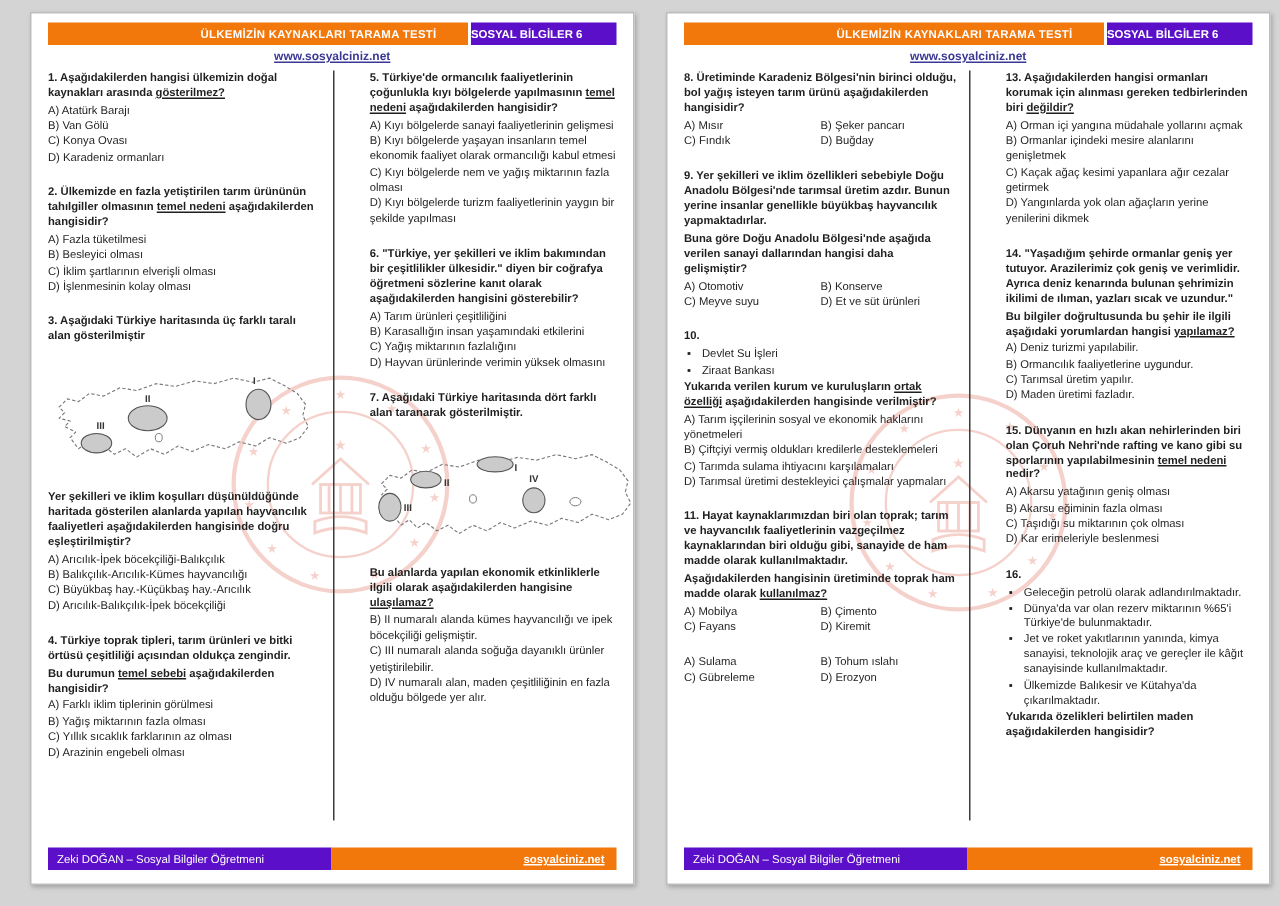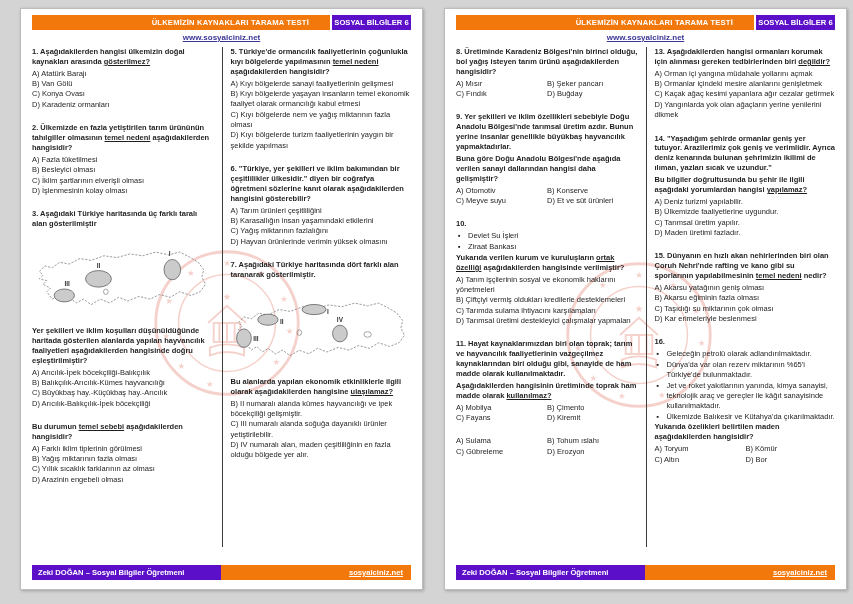--- a/index.html
+++ b/index.html
@@ -17,49 +17,49 @@
   #page1{left:20px;}
   #page2{left:444px;}
   .inner{position:relative;height:100%;box-sizing:border-box;padding:6px 11px 0;}
   
   .bar{display:flex;height:15px;}
   .bar-title{
     flex:1;background:var(--orange,#f2780c);color:#fff;font-size:7.6px;font-weight:bold;
     text-align:right;line-height:15px;padding-right:21px;letter-spacing:.2px;white-space:nowrap;
   }
   .bar-badge{
-    width:79px;background:var(--purple,#5b0fc8);color:#fff;font-size:7.6px;font-weight:bold;
-    text-align:center;line-height:15px;margin-left:2px;white-space:nowrap;
+    width:97px;background:var(--purple,#5b0fc8);color:#fff;font-size:7.6px;font-weight:bold;
+    line-height:15px;margin-left:2px;white-space:nowrap;
   }
   .site{
     display:block;text-align:center;font-size:8px;font-weight:bold;
     color:var(--link,#3a3795);text-decoration:underline;margin:3px 0 5px;
   }
   
   .columns{display:flex;position:relative;z-index:1;}
   .col{width:50%;box-sizing:border-box;padding-right:8px;min-height:500px;}
-  .col.second{border-left:1px solid #3c3c3c;padding-left:8px;padding-right:0;}
+  .col.second{border-left:1px solid #3c3c3c;padding-left:24px;padding-right:0;}
   .question{margin:0 0 13px;font-size:7.5px;line-height:1.32;color:#1f1f1f;}
   .stem{font-weight:bold;margin:0 0 2px;}
   .stem .n{font-weight:bold;}
   .u{text-decoration:underline;}
   .opts{margin-top:1px;}
   .opt{font-size:7.5px;line-height:1.38;color:#1f1f1f;}
   .opts.grid{display:grid;grid-template-columns:66px 1fr;column-gap:25px;}
   .bullet{display:flex;margin:0 0 1px 2px;}
   .bullet .bm{width:10px;flex:none;}
   .map{width:180px;height:90px;display:block;margin:3px 0 4px;}
   
   .stamp{position:absolute;width:152px;height:152px;opacity:.30;z-index:0;pointer-events:none;}
   #page1 .stamp{left:130px;top:238px;}
   #page2 .stamp{left:118px;top:250px;}
   
   .footer{position:absolute;left:11px;right:11px;bottom:9px;display:flex;height:15px;z-index:1;}
   .f-author{
-    flex:1.32;background:var(--purple,#5b0fc8);color:#fff;font-weight:bold;font-size:7.6px;
+    flex:1.32;background:var(--purple,#5b0fc8);color:#fff;font-weight:normal;font-size:7.6px;
     line-height:15px;padding-left:6px;white-space:nowrap;
   }
   .f-site{
     flex:1;background:var(--orange,#f2780c);color:#fff;font-weight:bold;font-size:7.6px;
     line-height:15px;text-align:right;padding-right:8px;text-decoration:underline;white-space:nowrap;padding-left:44px;
   }
 </style>
 </head>
 <body>
 
@@ -128,20 +128,21 @@
             </svg>
             <p class="stem"><span class="">Yer şekilleri ve iklim koşulları düşünüldüğünde haritada gösterilen alanlarda yapılan hayvancılık faaliyetleri aşağıdakilerden hangisinde doğru eşleştirilmiştir?</span></p>
             <div class="opts">
               <div class="opt">A) Arıcılık-İpek böcekçiliği-Balıkçılık</div>
               <div class="opt">B) Balıkçılık-Arıcılık-Kümes hayvancılığı</div>
               <div class="opt">C) Büyükbaş hay.-Küçükbaş hay.-Arıcılık</div>
               <div class="opt">D) Arıcılık-Balıkçılık-İpek böcekçiliği</div>
             </div>
           </div>
           <div class="question">
+            <p class="stem"><span class="">4. </span><span class="n">Türkiye toprak tipleri, tarım ürünleri ve bitki örtüsü çeşitliliği açısından oldukça zengindir.</span></p>
             <p class="stem"><span class="">Bu durumun </span><span class="u">temel sebebi</span><span class=""> aşağıdakilerden hangisidir?</span></p>
             <div class="opts">
               <div class="opt">A) Farklı iklim tiplerinin görülmesi</div>
               <div class="opt">B) Yağış miktarının fazla olması</div>
               <div class="opt">C) Yıllık sıcaklık farklarının az olması</div>
               <div class="opt">D) Arazinin engebeli olması</div>
             </div>
           </div>
         </div>
       <div class="col second">
@@ -291,21 +292,21 @@
               <div class="opt">B) Ormanlar içindeki mesire alanlarını genişletmek</div>
               <div class="opt">C) Kaçak ağaç kesimi yapanlara ağır cezalar getirmek</div>
               <div class="opt">D) Yangınlarda yok olan ağaçların yerine yenilerini dikmek</div>
             </div>
           </div>
           <div class="question">
             <p class="stem"><span class="">14. </span><span class="n">"Yaşadığım şehirde ormanlar geniş yer tutuyor. Arazilerimiz çok geniş ve verimlidir. Ayrıca deniz kenarında bulunan şehrimizin ikilimi de ılıman, yazları sıcak ve uzundur."</span></p>
             <p class="stem"><span class="">Bu bilgiler doğrultusunda bu şehir ile ilgili aşağıdaki yorumlardan hangisi </span><span class="u">yapılamaz?</span></p>
             <div class="opts">
               <div class="opt">A) Deniz turizmi yapılabilir.</div>
-              <div class="opt">B) Ülkemizde faaliyetlerine uygundur.</div>
+              <div class="opt">B) Ormancılık faaliyetlerine uygundur.</div>
               <div class="opt">C) Tarımsal üretim yapılır.</div>
               <div class="opt">D) Maden üretimi fazladır.</div>
             </div>
           </div>
           <div class="question">
             <p class="stem"><span class="">15. Dünyanın en hızlı akan nehirlerinden biri olan Çoruh Nehri'nde rafting ve kano gibi su sporlarının yapılabilmesinin </span><span class="u">temel nedeni</span><span class=""> nedir?</span></p>
             <div class="opts">
               <div class="opt">A) Akarsu yatağının geniş olması</div>
               <div class="opt">B) Akarsu eğiminin fazla olması</div>
               <div class="opt">C) Taşıdığı su miktarının çok olması</div>
@@ -324,26 +325,20 @@
             </div>
             <div class="bullet">
               <span class="bm">▪</span>
               <span>Jet ve roket yakıtlarının yanında, kimya sanayisi, teknolojik araç ve gereçler ile kâğıt sanayisinde kullanılmaktadır.</span>
             </div>
             <div class="bullet">
               <span class="bm">▪</span>
               <span>Ülkemizde Balıkesir ve Kütahya'da çıkarılmaktadır.</span>
             </div>
             <p class="stem"><span class="">Yukarıda özelikleri belirtilen maden aşağıdakilerden hangisidir?</span></p>
-            <div class="opts grid">
-              <div class="opt">A) Toryum</div>
-              <div class="opt">B) Kömür</div>
-              <div class="opt">C) Altın</div>
-              <div class="opt">D) Bor</div>
-            </div>
           </div>
         </div>
     </div>
     <div class="footer">
       <div class="f-author">Zeki DOĞAN – Sosyal Bilgiler Öğretmeni</div>
       <a class="f-site" href="#">sosyalciniz.net</a>
     </div>
   </div>
 </div>
 

